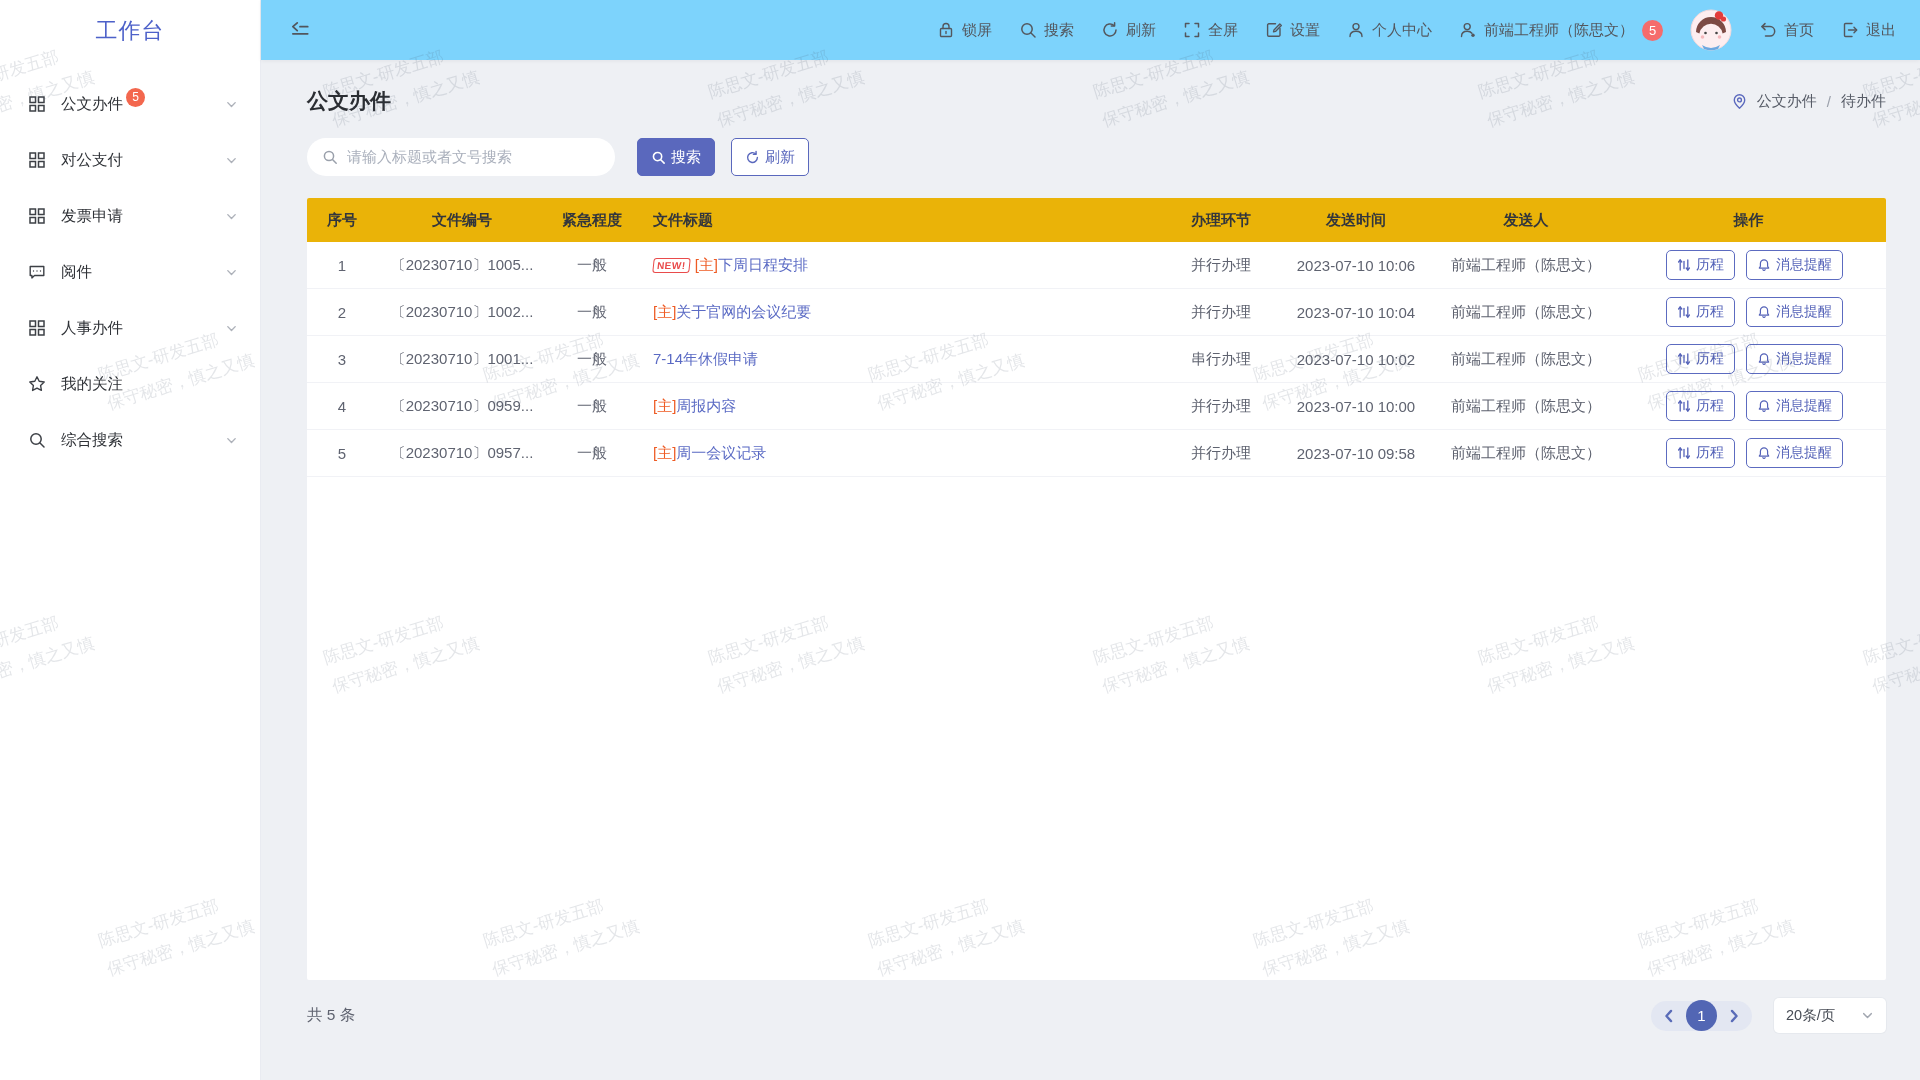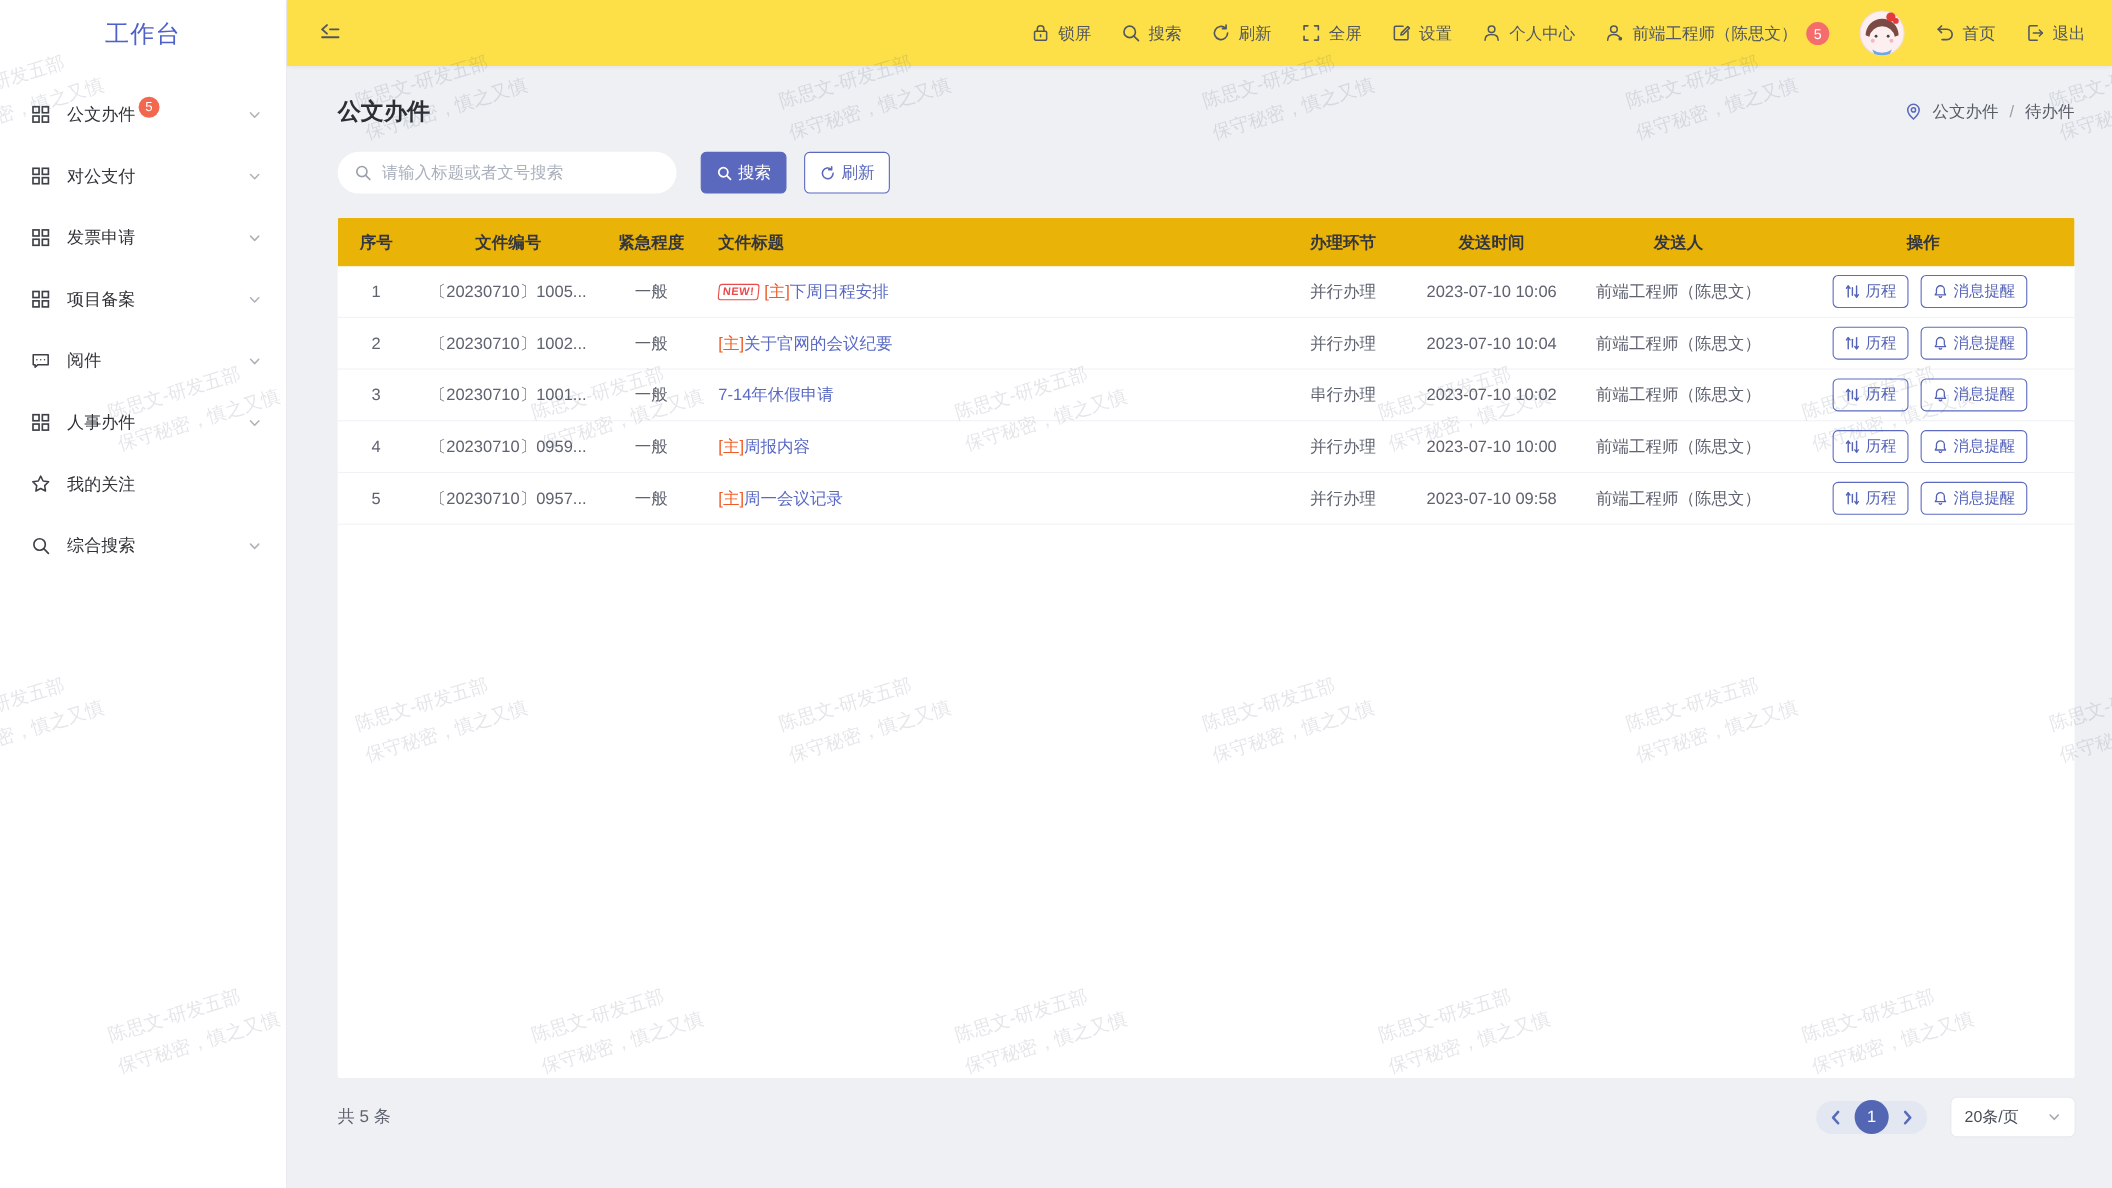--- a/index.html
+++ b/index.html
@@ -14,41 +14,41 @@
   .logo { height:62px; display:flex; align-items:center; justify-content:center; color:#4d61c9; font-size:22px; letter-spacing:1px; font-weight:500; }
   .menu { padding-top:14px; }
   .menu-item { height:56px; display:flex; align-items:center; padding:0 22px 0 28px; cursor:pointer; color:#2f3237; }
   .menu-item .mi-icon { width:18px; height:18px; color:#3d4046; flex-shrink:0; }
   .menu-item .mi-label { margin-left:15px; font-size:15.5px; }
   .menu-item .mi-badge { margin-left:3px; min-width:19px; height:19px; border-radius:10px; background:#f3674e; color:#fff; font-size:12px; display:inline-flex; align-items:center; justify-content:center; position:relative; top:-7px; padding:0 4px; }
   .menu-item .mi-chevron { margin-left:auto; color:#aeb2ba; width:13px; height:13px; }
 
   
   .main { flex:1; display:flex; flex-direction:column; min-width:0; }
-  .topbar { height:60px; background:#fde047; display:flex; align-items:center; padding:0 24px 0 28px; box-shadow:0 1px 4px rgba(0,21,41,.06); position:relative; z-index:2; }
+  .topbar { height:60px; background:#7dd3fc; display:flex; align-items:center; padding:0 24px 0 28px; box-shadow:0 1px 4px rgba(0,21,41,.06); position:relative; z-index:2; }
   .fold-btn { width:22px; height:22px; color:#51555c; cursor:pointer; }
   .topbar-right { margin-left:auto; display:flex; align-items:center; }
   .tb-item { display:flex; align-items:center; margin-left:27px; color:#53575e; font-size:15px; cursor:pointer; }
   .tb-item .tb-icon { width:18px; height:18px; margin-right:7px; color:#53575e; }
   .tb-item .tb-badge { margin-left:8px; min-width:21px; height:21px; border-radius:11px; background:#f56c6c; color:#fff; font-size:13px; display:inline-flex; align-items:center; justify-content:center; padding:0 4px; }
   .tb-item.is-avatar .tb-icon { width:42px; height:42px; margin-right:0; }
 
   
   .content { flex:1; padding:0 34px 0 46px; position:relative; overflow:hidden; }
   .title-row { margin-top:26px; height:30px; display:flex; align-items:center; justify-content:space-between; }
   .page-title { font-size:21px; font-weight:600; color:#2b2e33; }
   .breadcrumb { display:flex; align-items:center; font-size:15px; color:#565b66; }
   .breadcrumb .bc-icon { width:17px; height:17px; color:#5a68bd; margin-right:9px; }
   .breadcrumb .bc-sep { margin:0 10px; color:#9ba0ab; }
   .breadcrumb .bc-link { cursor:pointer; }
 
   .search-row { margin-top:22px; display:flex; align-items:center; }
   .search-box { width:308px; height:38px; background:#fff; border-radius:19px; display:flex; align-items:center; padding:0 15px; }
   .search-box .si-icon { width:16px; height:16px; color:#9aa0ab; flex-shrink:0; }
-  .search-box input { border:none; outline:none; background:transparent; margin-left:9px; flex:1; font-size:15px; color:#303133; font-family:Liberation Sans, sans-serif; }
+  .search-box input { border:none; outline:none; background:transparent; margin-left:9px; flex:1; font-size:15px; color:#303133; font-family:Liberation Serif, serif; }
   .search-box input::placeholder { color:#aab0bc; }
   .btn { height:38px; display:inline-flex; align-items:center; justify-content:center; border-radius:5px; font-size:15px; cursor:pointer; padding:0 13px; }
   .btn .b-icon { width:15px; height:15px; margin-right:5px; }
   .btn-primary { background:#5a68bd; color:#fff; border:1px solid #5a68bd; margin-left:22px; }
   .btn-outline { background:#fff; color:#5a68bd; border:1px solid #5a68bd; margin-left:16px; }
 
   
   .table-card { margin-top:22px; background:#fff; height:782px; border-radius:2px; overflow:hidden; }
   .tr { display:flex; align-items:center; }
   .thead { height:44px; background:#eab308; font-weight:700; color:#33363c; font-size:15px;align-items:flex-end; }
@@ -134,37 +134,20 @@
           </span>
     <span class="mi-label">发票申请</span>
 
     <span class="mi-chevron">
       <svg viewBox="0 0 14 14" fill="none" stroke="currentColor" stroke-width="1.5" stroke-linecap="round" stroke-linejoin="round">
               <polyline points="3,5 7,9.2 11,5"></polyline>
             </svg>
     </span>
   </div>
 
-  <div class="menu-item">
-    <span class="mi-icon">
-            <svg viewBox="0 0 18 18" fill="none" stroke="currentColor" stroke-width="1.5">
-              <rect x="2" y="2" width="5.5" height="5.5"></rect>
-              <rect x="10.5" y="2" width="5.5" height="5.5"></rect>
-              <rect x="2" y="10.5" width="5.5" height="5.5"></rect>
-              <rect x="10.5" y="10.5" width="5.5" height="5.5"></rect>
-            </svg>
-          </span>
-    <span class="mi-label">项目备案</span>
-
-    <span class="mi-chevron">
-      <svg viewBox="0 0 14 14" fill="none" stroke="currentColor" stroke-width="1.5" stroke-linecap="round" stroke-linejoin="round">
-              <polyline points="3,5 7,9.2 11,5"></polyline>
-            </svg>
-    </span>
-  </div>
 
   <div class="menu-item">
     <span class="mi-icon">
             <svg viewBox="0 0 18 18" fill="none" stroke="currentColor" stroke-width="1.4" stroke-linecap="round" stroke-linejoin="round">
               <path d="M2.2 3.5 h13.6 v9 H6.5 l-2.6 2.4 v-2.4 H2.2 Z"></path>
               <line x1="5.5" y1="8" x2="5.5" y2="8"></line>
               <line x1="9" y1="8" x2="9" y2="8"></line>
               <line x1="12.5" y1="8" x2="12.5" y2="8"></line>
             </svg>
           </span>

